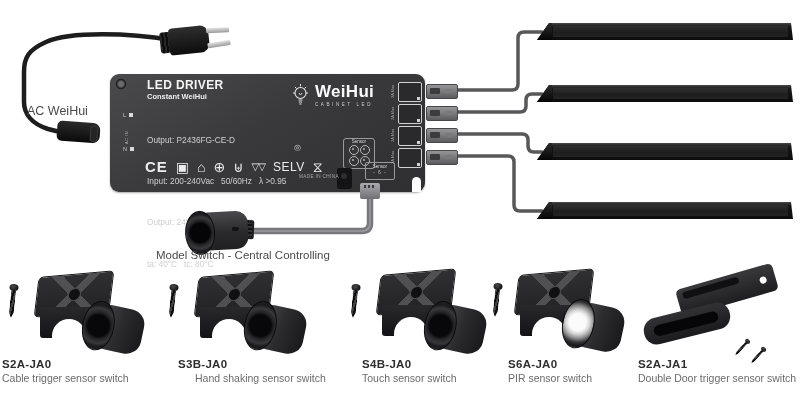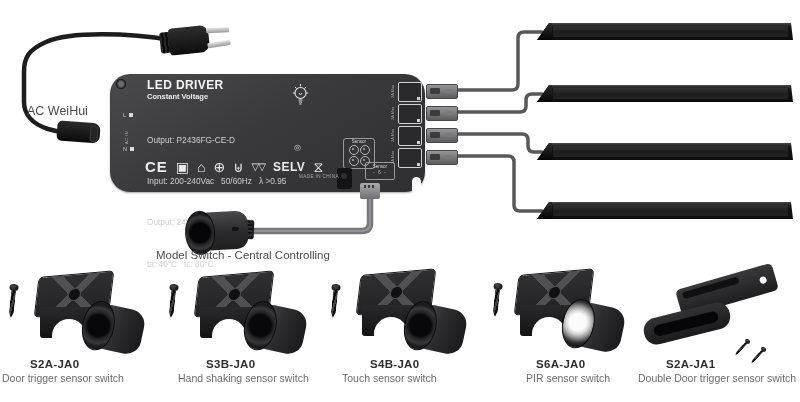--- a/index.html
+++ b/index.html
@@ -16,38 +16,38 @@
     border-radius:4px 9px 9px 4px;}
   .ac-plug .prong{position:absolute;width:23px;height:5px;background:linear-gradient(180deg,#e3e3e3,#9a9a9a);border-radius:1px;}
   .ac-plug .p1{left:47px;top:5px;transform:rotate(3deg);}
   .ac-plug .p2{left:47px;top:19px;transform:rotate(-3deg);}
   .c7{left:57px;top:122px;width:43px;height:20px;transform:rotate(4deg);background:linear-gradient(180deg,#2b2b2b,#0a0a0a);
     border-radius:5px 7px 7px 5px;}
   .c7::after{content:"";position:absolute;right:2px;top:3px;width:6px;height:14px;border-radius:3px;background:#242424;border:1px solid #3a3a3a;}
   .cap-ac{left:27px;top:104px;font-size:12.5px;color:#4a4a4a;}
 
   
-  .driver{left:110px;top:74px;width:315px;height:118px;border-radius:20px;
+  .driver{left:110px;top:74px;width:315px;height:118px;border-radius:9px;
     background:linear-gradient(150deg,#4a4a4c 0%,#3a3a3c 45%,#2f2f31 100%);
     box-shadow:0 1px 2px rgba(0,0,0,.35);color:#d6d6d6;}
   .screw-hole{position:absolute;left:5px;top:4px;width:12px;height:12px;border-radius:50%;
     background:radial-gradient(circle,#6a6a6c 0 28%,#1a1a1c 55%,#555 70%,#2a2a2c 100%);}
   .left-marks{position:absolute;left:13px;top:38px;width:22px;color:#c9c9c9;}
   .left-marks .t{font-size:5.5px;line-height:6px;}
   .left-marks .sq{display:inline-block;width:4px;height:4px;background:#d9d9d9;margin-left:3px;}
   .left-marks .vert{writing-mode:vertical-rl;transform:rotate(180deg);font-size:4px;letter-spacing:.5px;color:#a9a9a9;height:24px;margin:2px 0 2px 1px;}
   .dtext{position:absolute;left:37px;top:5px;}
   .dtitle{font-size:12px;font-weight:bold;color:#f4f4f4;letter-spacing:.4px;line-height:13px;}
   .dsub{font-size:7.5px;font-weight:bold;color:#ededed;line-height:9px;}
   .spec{font-size:8.3px;color:#cfcfcf;line-height:13.8px;white-space:pre;margin-top:5px;}
   .certs{position:absolute;left:35px;top:84px;display:flex;align-items:center;gap:8px;color:#ececec;}
   .certs .g{font-size:14px;line-height:16px;}
   .certs .ce{font-size:15px;font-weight:bold;letter-spacing:1px;}
   .certs .tri{font-size:10px;letter-spacing:-1px;}
-  .certs .selv{font-size:12px;font-weight:bold;letter-spacing:.5px;}
+  .certs .selv{font-size:12px;font-weight:normal;letter-spacing:.5px;}
   .brand{position:absolute;left:181px;top:9px;display:flex;gap:5px;align-items:flex-start;}
   .brand .nm{font-size:17px;font-weight:bold;color:#fafafa;line-height:17px;letter-spacing:.3px;}
   .brand .tag{font-size:4.5px;letter-spacing:2.6px;color:#cfcfcf;margin-top:2px;}
   .mark-circ{position:absolute;left:184px;top:69px;font-size:8px;color:#cfcfcf;}
   .dip{position:absolute;left:233px;top:64px;width:30px;height:29px;border:1px solid #9a9a9a;border-radius:3px;text-align:center;}
   .dip .lbl{font-size:4.5px;color:#d9d9d9;line-height:6px;}
   .dip .grid{display:grid;grid-template-columns:10px 10px;justify-content:center;gap:1px;}
   .dip .c{width:8px;height:8px;border:1px solid #b5b5b5;border-radius:50%;position:relative;}
   .dip .c::after{content:"";position:absolute;left:2px;top:2px;width:2px;height:2px;border-radius:50%;background:#b5b5b5;}
   .bport{position:absolute;left:255px;top:88px;width:28px;height:16px;border:1px solid #9a9a9a;border-radius:2px;text-align:center;}
@@ -82,21 +82,21 @@
   .sensor-cyl{left:185px;top:210px;width:64px;height:42px;transform:rotate(-3deg);}
   .sensor-cyl .body{position:absolute;left:15px;top:2px;width:48px;height:38px;border-radius:8px 12px 12px 8px;
     background:linear-gradient(180deg,#4a4a4c,#2a2a2c 55%,#202022);}
   .sensor-cyl .slot{position:absolute;left:47px;top:18px;width:7px;height:4px;background:#121214;border-radius:2px;}
   .cyl-face{position:absolute;left:0;top:0;width:28px;height:42px;border-radius:50%;border:1px solid #0b0b0d;
     background:radial-gradient(circle at 50% 50%,#050507 0 38%,#232325 48%,#39393b 62%,#1a1a1c 74%,#2c2c2e 100%);}
   .cap-sensor{left:156px;top:249px;font-size:11.5px;color:#4a4a4a;}
 
   
   .card{top:268px;height:134px;}
-  .pname{position:absolute;top:90px;font-size:11.5px;font-weight:bold;color:#2e2e2e;letter-spacing:.3px;margin-left:28px;}
+  .pname{position:absolute;top:90px;font-size:11.5px;font-weight:bold;color:#2e2e2e;letter-spacing:.3px;}
   .pdesc{position:absolute;top:104px;font-size:10.5px;color:#6b6b6b;white-space:nowrap;}
   .screw{position:absolute;width:10px;height:36px;transform:rotate(6deg);}
   .screw .head{position:absolute;left:0;top:0;width:9px;height:7px;border-radius:50%;
     background:radial-gradient(circle at 40% 35%,#4a4a4c,#121214 75%);}
   .screw .shaft{position:absolute;left:2px;top:6px;width:5px;height:28px;
     background:repeating-linear-gradient(100deg,#424244 0 2px,#0d0d0f 2px 4px);
     clip-path:polygon(0 0,100% 0,100% 80%,50% 100%,0 80%);}
   .bracket{position:absolute;width:95px;height:66px;}
   .bracket .plate{position:absolute;left:8px;top:0;width:74px;height:38px;border-radius:5px;border:1px solid #151517;
     transform:rotate(-5deg) skewX(-12deg);
@@ -151,21 +151,21 @@
     <div class="screw-hole"></div>
 
     <div class="left-marks">
       <div class="t"><span>L</span><span class="sq"></span></div>
       <div class="vert">AC IN</div>
       <div class="t"><span>N</span><span class="sq"></span></div>
     </div>
 
     <div class="dtext">
       <div class="dtitle">LED DRIVER</div>
-      <div class="dsub">Constant Voltage</div>
+      <div class="dsub">Constant WeiHui</div>
       <div class="spec">
         <div>Output: P2436FG-CE-D</div>
         <div>Input: 200-240Vac   50/60Hz   λ &gt;0.95</div>
         <div>Output: 24Vdc ⎓ 1.5A   36W</div>
         <div>ta: 40°C   tc: 80°C</div>
       </div>
     </div>
 
     <div class="certs">
       <span class="ce">CE</span>
@@ -178,20 +178,24 @@
       <span class="g">⧖</span>
     </div>
 
     <div class="brand">
       <svg width="19" height="26" viewBox="0 0 19 26">
         <circle cx="9.5" cy="10" r="5.5" fill="none" stroke="#e2e2e2" stroke-width="1.1"></circle>
         <path d="M9.5 1 V3.4 M2 10 H4.2 M14.8 10 H17 M3.9 3.9 L5.5 5.5 M15.1 3.9 L13.5 5.5" stroke="#e2e2e2" stroke-width="1"></path>
         <path d="M7.5 17 H11.5 M7.8 19 H11.2 M8.4 21 H10.6" stroke="#e2e2e2" stroke-width="1"></path>
         <path d="M8 10 L9.5 12 L11 10" fill="none" stroke="#e2e2e2" stroke-width=".9"></path>
       </svg>
+      <div>
+        <div class="nm">WeiHui</div>
+        <div class="tag">CABINET LED</div>
+      </div>
     </div>
 
     <div class="mark-circ">◎</div>
 
     <div class="dip">
       <div class="lbl">Sensor</div>
       <div class="grid">
         <span class="c"></span>
           <span class="c"></span>
         <span class="c"></span>
@@ -245,42 +249,42 @@
     <div class="bracket" style="left:28px;top:6px">
       <div class="plate"></div>
         <div class="saddle"></div>
         <div class="arch" style="left:24px"></div>
       </div>
     <div class="cyl" style="left:82px;top:36px">
       <div class="body"></div>
         <div class="face"></div>
       </div>
     <div class="pname" style="left:2px">S2A-JA0</div>
-    <div class="pdesc" style="left:2px">Door trigger sensor switch</div>
+    <div class="pdesc" style="left:2px">Cable trigger sensor switch</div>
   </div>
 
   <div class="abs card" style="left:160px;width:170px">
     <div class="screw" style="left:8px;top:16px">
         <div class="head"></div>
         <div class="shaft"></div>
       </div>
     <div class="bracket" style="left:28px;top:6px">
       <div class="plate"></div>
         <div class="saddle"></div>
         <div class="arch" style="left:24px"></div>
       </div>
     <div class="cyl" style="left:84px;top:36px">
       <div class="body"></div>
         <div class="face"></div>
       </div>
     <div class="pname" style="left:18px">S3B-JA0</div>
-    <div class="pdesc" style="left:18px">Hand shaking sensor switch</div>
-  </div>
-
-  <div class="abs card" style="left:324px;width:160px">
+    <div class="pdesc" style="left:35px">Hand shaking sensor switch</div>
+  </div>
+
+  <div class="abs card" style="left:344px;width:160px">
     <div class="screw" style="left:6px;top:16px">
         <div class="head"></div>
         <div class="shaft"></div>
       </div>
     <div class="bracket" style="left:26px;top:4px">
       <div class="plate"></div>
         <div class="saddle"></div>
         <div class="arch" style="left:24px"></div>
       </div>
     <div class="cyl" style="left:80px;top:36px">
@@ -299,21 +303,21 @@
     <div class="bracket" style="left:18px;top:4px">
       <div class="plate"></div>
         <div class="saddle"></div>
         <div class="arch" style="left:24px"></div>
       </div>
     <div class="cyl pir" style="left:72px;top:34px">
       <div class="body"></div>
         <div class="face"></div>
       </div>
     <div class="pname" style="left:18px">S6A-JA0</div>
-    <div class="pdesc" style="left:36px">PIR sensor switch</div>
+    <div class="pdesc" style="left:18px">PIR sensor switch</div>
   </div>
 
   <div class="abs card" style="left:625px;width:175px">
     <div class="plateA" style="left:52px;top:8px"></div>
     <div class="clipB" style="left:18px;top:42px"></div>
     <div class="screw mini" style="left:112px;top:62px">
         <div class="head"></div>
         <div class="shaft"></div>
       </div>
     <div class="screw mini" style="left:128px;top:70px">

